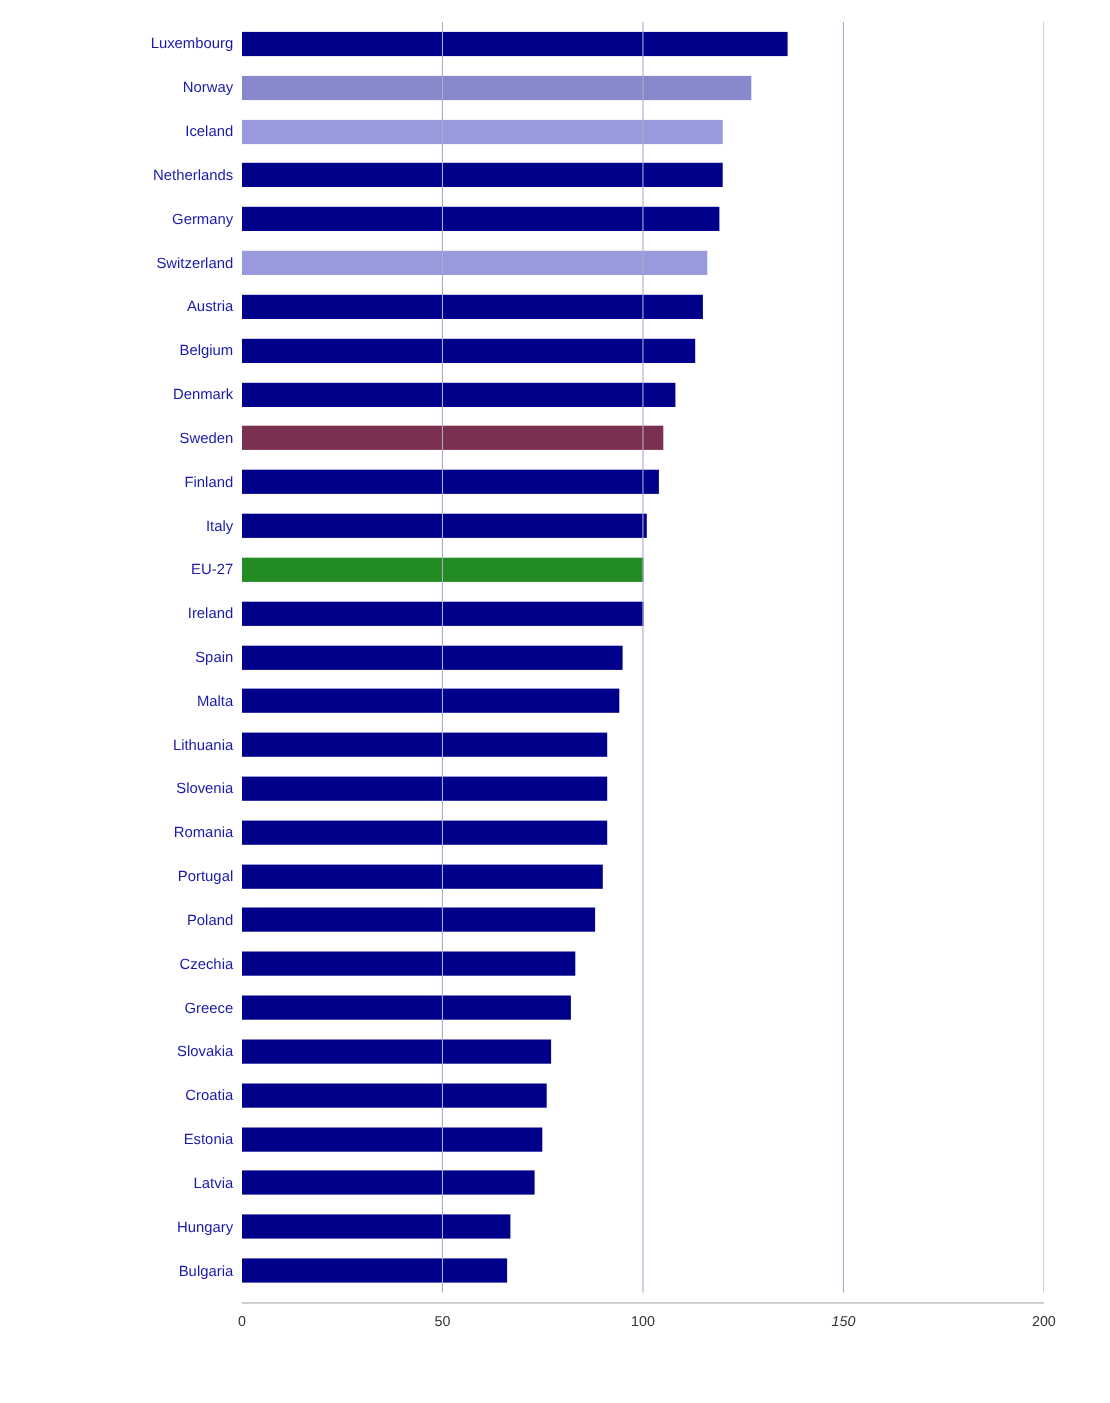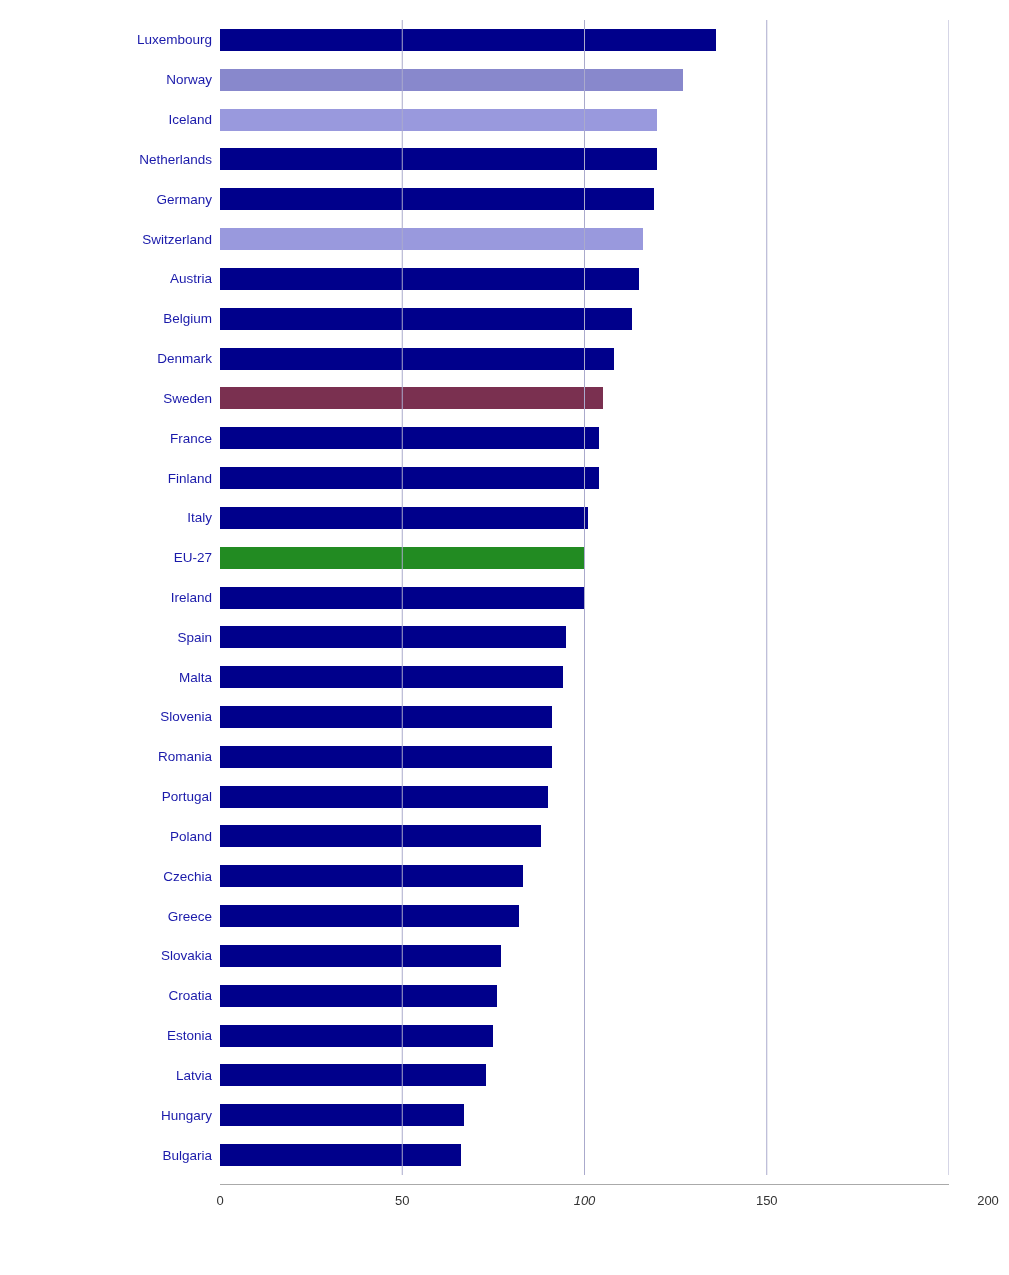--- a/index.html
+++ b/index.html
@@ -146,32 +146,26 @@
             <div class="bar" style="width: 54%; background-color: rgb(0, 0, 139);"></div>
           </div>
         </div>
         <div class="bar-row">
           <div class="bar-label">Sweden</div>
           <div class="bar-wrapper">
             <div class="bar" style="width: 52.5%; background-color: rgb(122, 48, 80);"></div>
           </div>
         </div>
         <div class="bar-row">
-          <div class="bar-label">France</div>
+          <div class="bar-label">Finland</div>
           <div class="bar-wrapper">
             <div class="bar" style="width: 52%; background-color: rgb(0, 0, 139);"></div>
           </div>
         </div>
         <div class="bar-row">
-          <div class="bar-label">Finland</div>
-          <div class="bar-wrapper">
-            <div class="bar" style="width: 52%; background-color: rgb(0, 0, 139);"></div>
-          </div>
-        </div>
-        <div class="bar-row">
           <div class="bar-label">Italy</div>
           <div class="bar-wrapper">
             <div class="bar" style="width: 50.5%; background-color: rgb(0, 0, 139);"></div>
           </div>
         </div>
         <div class="bar-row">
           <div class="bar-label">EU-27</div>
           <div class="bar-wrapper">
             <div class="bar" style="width: 50%; background-color: rgb(34, 139, 34);"></div>
           </div>
@@ -185,20 +179,26 @@
         <div class="bar-row">
           <div class="bar-label">Spain</div>
           <div class="bar-wrapper">
             <div class="bar" style="width: 47.5%; background-color: rgb(0, 0, 139);"></div>
           </div>
         </div>
         <div class="bar-row">
           <div class="bar-label">Malta</div>
           <div class="bar-wrapper">
             <div class="bar" style="width: 47%; background-color: rgb(0, 0, 139);"></div>
+          </div>
+        </div>
+        <div class="bar-row">
+          <div class="bar-label">Lithuania</div>
+          <div class="bar-wrapper">
+            <div class="bar" style="width: 45.5%; background-color: rgb(0, 0, 139);"></div>
           </div>
         </div>
         <div class="bar-row">
           <div class="bar-label">Slovenia</div>
           <div class="bar-wrapper">
             <div class="bar" style="width: 45.5%; background-color: rgb(0, 0, 139);"></div>
           </div>
         </div>
         <div class="bar-row">
           <div class="bar-label">Romania</div>
@@ -273,18 +273,18 @@
         <line x1="364.5" y1="0" x2="364.5" y2="1155" stroke="#aaaacc" stroke-width="1" stroke-dasharray=""></line>
         <line x1="546.75" y1="0" x2="546.75" y2="1155" stroke="#aaaacc" stroke-width="1" stroke-dasharray=""></line>
         <line x1="729" y1="0" x2="729" y2="1155" stroke="#aaaacc" stroke-width="1" stroke-dasharray=""></line>
       </svg>
 
     <div class="x-axis-line"></div>
 
     <div class="x-axis" id="x-axis">
     <div class="x-tick" style="position: absolute; left: 0%; transform: translateX(-50%);">0</div>
         <div class="x-tick" style="position: absolute; left: 25%; transform: translateX(-50%);">50</div>
-        <div class="x-tick" style="position: absolute; left: 50%; transform: translateX(-50%); font-style: italic;">100</div>
-        <div class="x-tick" style="position: absolute; left: 75%; transform: translateX(-50%);">150</div>
-        <div class="x-tick" style="position: absolute; left: 100%; transform: translateX(-50%); margin-left: 39px;">200</div>
+        <div class="x-tick" style="position: absolute; left: 50%; transform: translateX(-50%);">100</div>
+        <div class="x-tick" style="position: absolute; left: 75%; transform: translateX(-50%); font-style: italic;">150</div>
+        <div class="x-tick" style="position: absolute; left: 100%; transform: translateX(-50%);">200</div>
       </div>
   </div>
 </div>
 
 </body></html>

